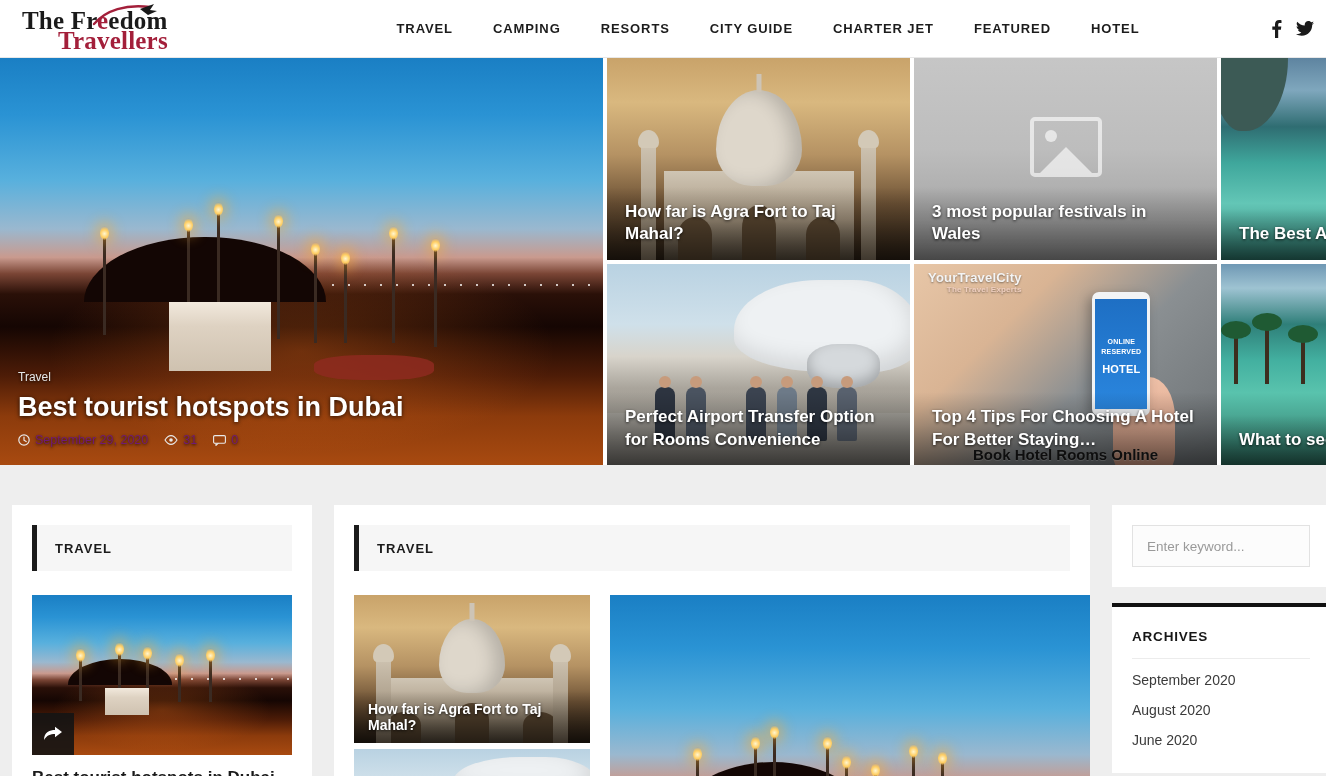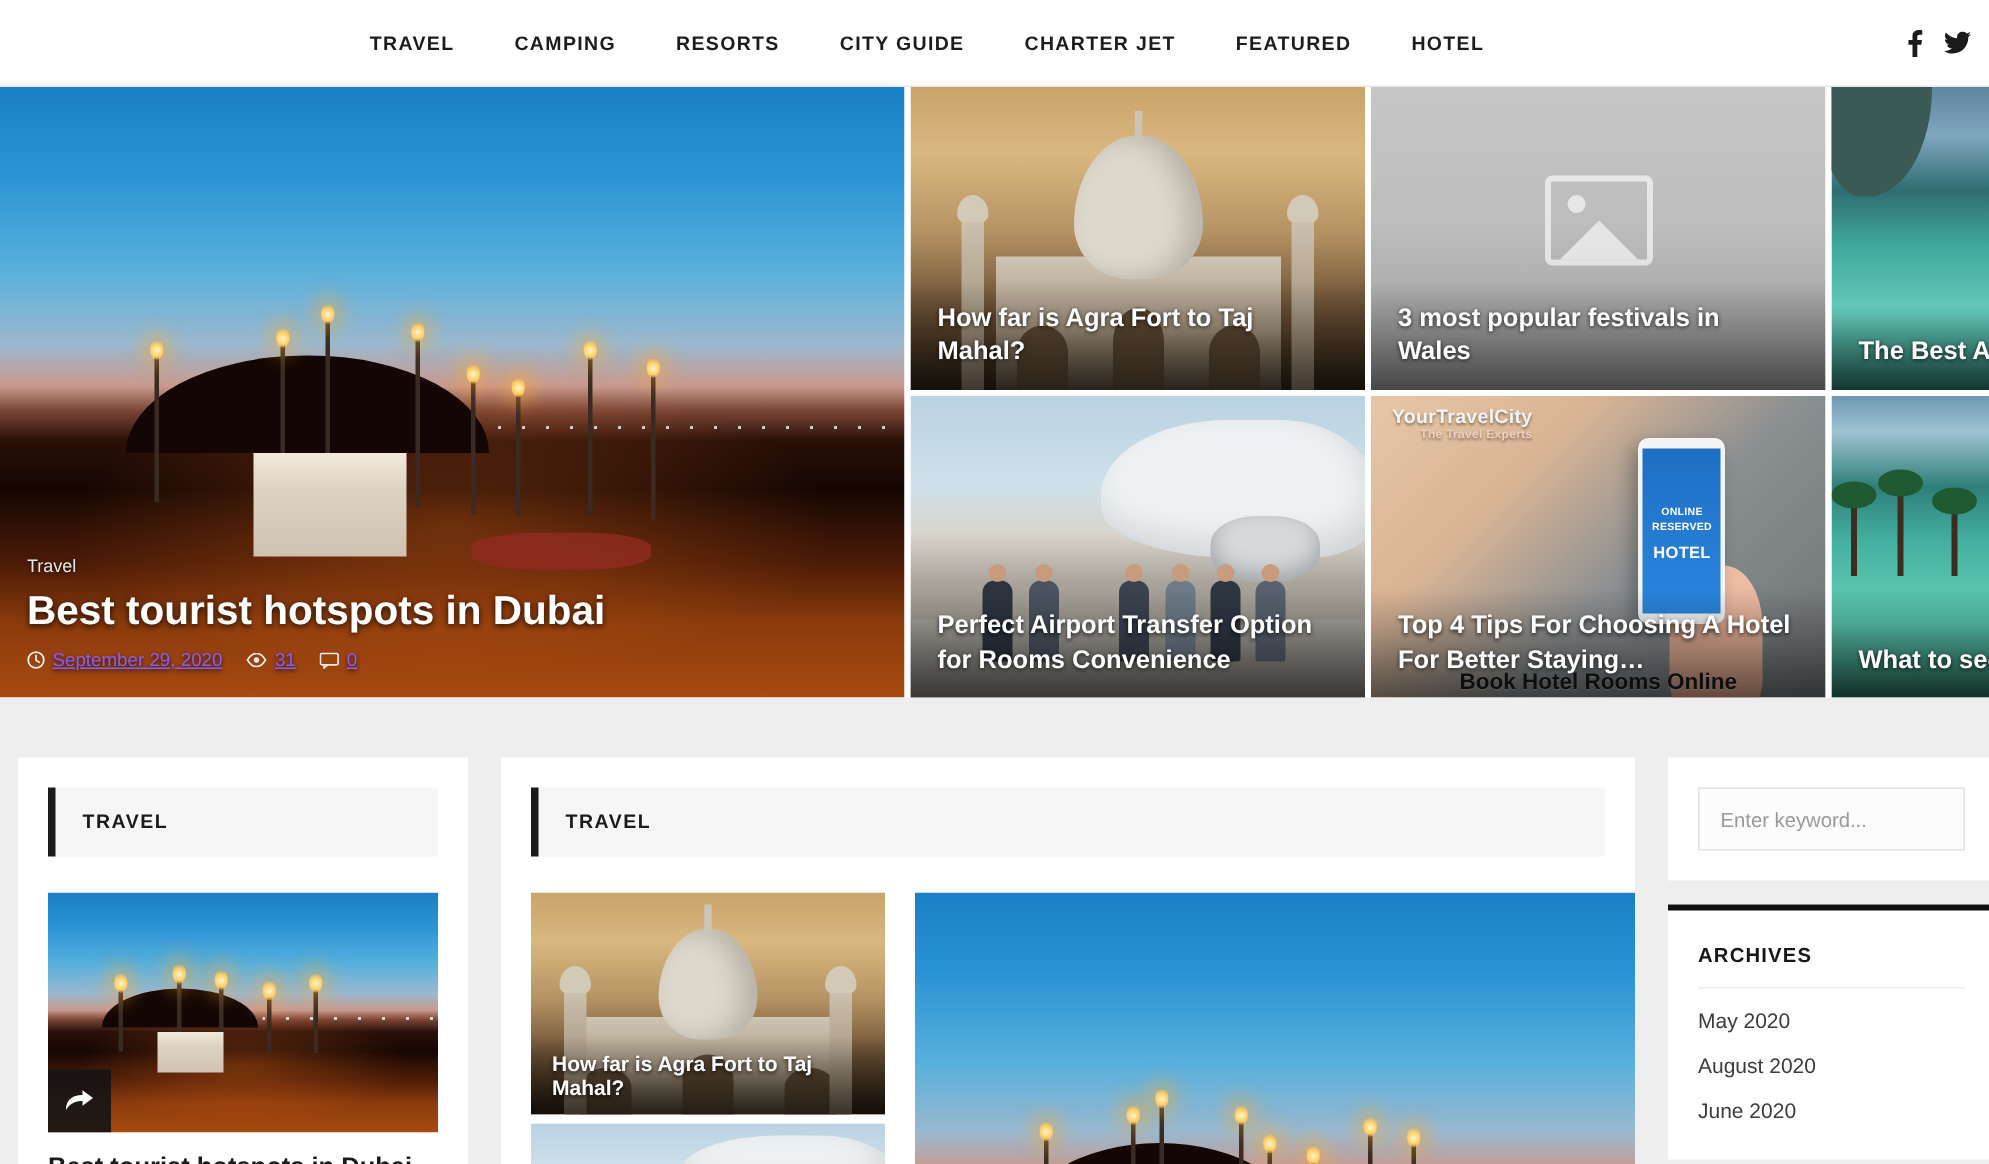--- a/index.html
+++ b/index.html
@@ -115,23 +115,22 @@
     margin-bottom: 7px;
     text-shadow: 0 1px 3px rgba(0,0,0,.8);
   }
   .hero-title {
     color: #ffffff; font-size: 27px; font-weight: bold;
     line-height: 1.2; margin-bottom: 10px;
     text-shadow: 0 1px 4px rgba(0,0,0,.8);
   }
   .hero-meta {
     display: flex; align-items: center; gap: 16px;
-    color: #8b5cf6; font-size: 12.5px;
+    color: #701a75; font-size: 12.5px;
     text-shadow: 0 1px 3px rgba(0,0,0,.8);
-    text-decoration: underline;
   }
   .meta-pc { display: inline-flex; align-items: center; gap: 5px; }
 
   
   .img-dubai {
     position: absolute; inset: 0;
     background:
       radial-gradient(ellipse 60% 36% at 50% 72%, rgba(255,120,30,.30), rgba(0,0,0,0) 70%),
       linear-gradient(to bottom,
         #1a7fc4 0%, #2a93d4 14%, #58b0dd 30%,
@@ -404,20 +403,30 @@
   .arch-list { list-style: none; padding-top: 6px; }
   .arch-list li {
     padding: 7px 0; font-size: 14px; color: #3b3b3b;
     cursor: pointer;
   }
 </style>
 </head>
 <body>
 
 <header class="site-header">
+  <div class="logo-wrap">
+    <div class="logo">
+      <div class="logo-l1">The Fr<span class="v">e</span>edom</div>
+      <div class="logo-l2">Travellers</div>
+      <svg class="logo-swoosh" width="70" height="26" viewBox="0 0 70 26">
+        <path d="M2 22 C14 8, 34 2, 58 5" stroke="#a31f3a" stroke-width="2.4" fill="none" stroke-linecap="round"></path>
+        <path d="M48 7 l14 -5 l-4 6 l7 1 l-9 4 z" fill="#1a1a1a"></path>
+      </svg>
+    </div>
+  </div>
 
   <nav class="main-nav">
     <a class="nav-item">TRAVEL</a>
     <a class="nav-item">CAMPING</a>
     <a class="nav-item">RESORTS</a>
     <a class="nav-item">CITY GUIDE</a>
     <a class="nav-item">CHARTER JET</a>
     <a class="nav-item">FEATURED</a>
     <a class="nav-item">HOTEL</a>
   </nav>
@@ -644,19 +653,19 @@
     </div>
   </div>
 
   <div class="col-right">
     <div class="search-panel">
       <input class="search-box" type="text" placeholder="Enter keyword..." style="">
     </div>
     <div class="widget">
       <div class="widget-title">ARCHIVES</div>
       <ul class="arch-list">
-        <li>May 2020</li>
+        <li>September 2020</li>
         <li>August 2020</li>
         <li>June 2020</li>
       </ul>
     </div>
   </div>
 </div>
 
 </body></html>

